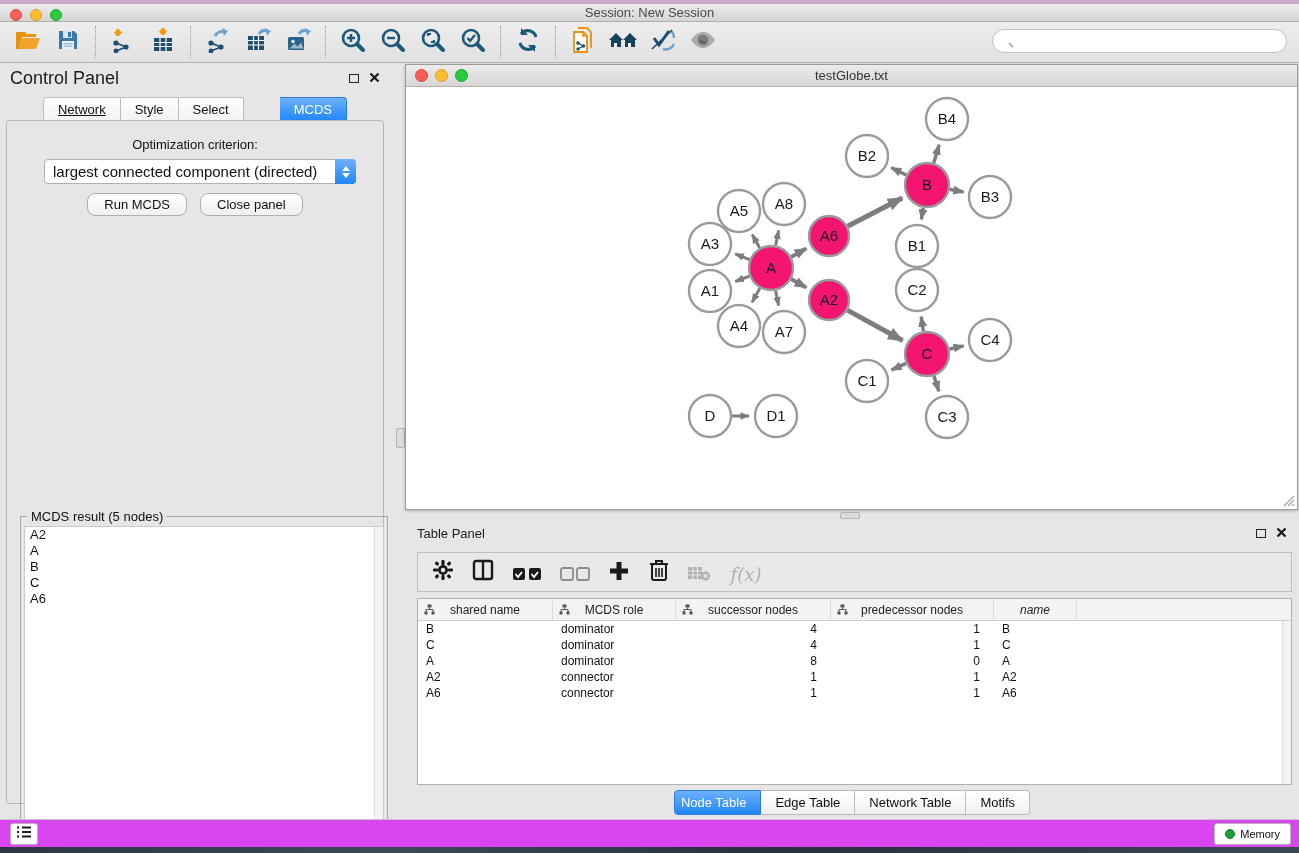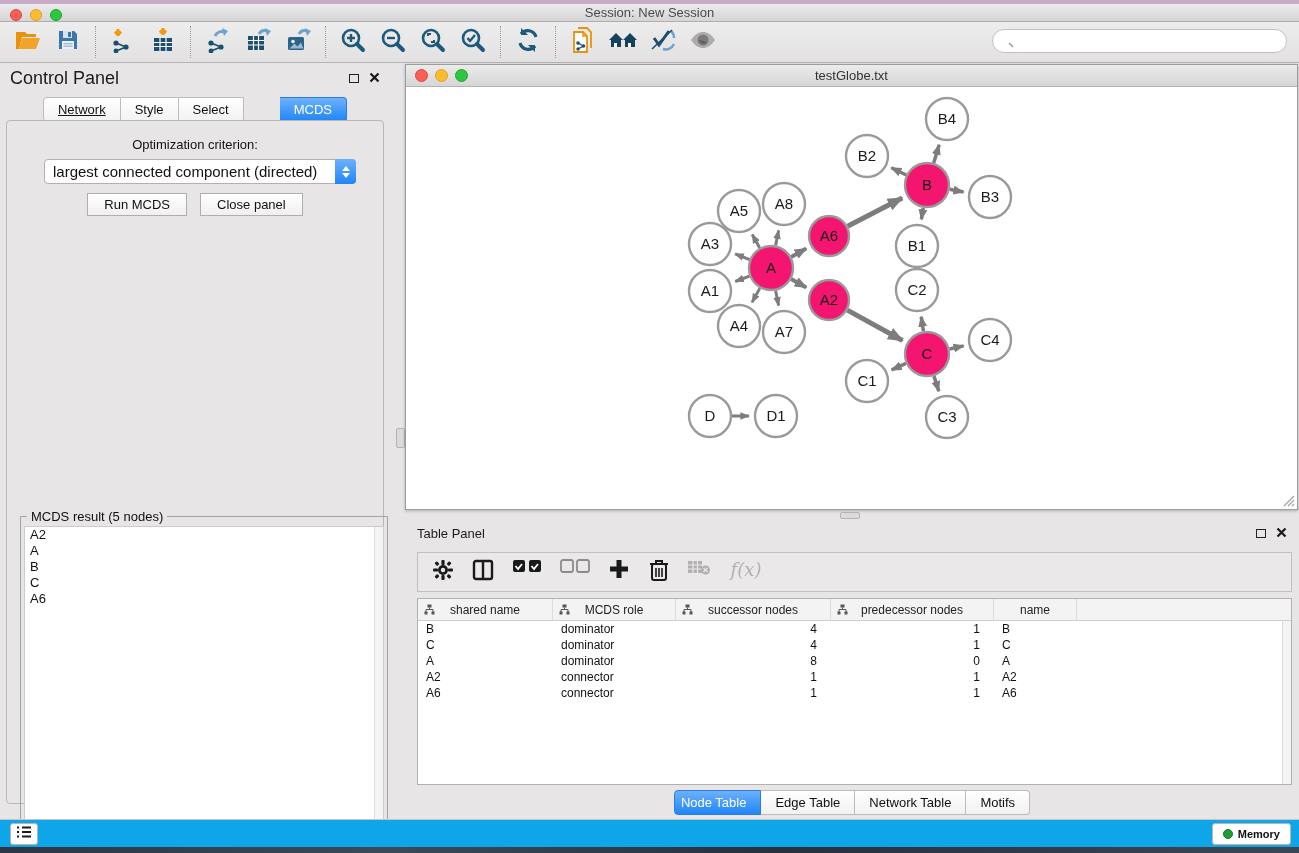--- a/index.html
+++ b/index.html
@@ -52,21 +52,21 @@
   .dropdown { position:absolute; left:37px; top:38px; width:312px; height:25px; background:#fff;
     border:1px solid #b2b0b1; border-radius:4px; display:flex; align-items:center; }
   .dropdown .dd-text { flex:1; font-size:15px; padding-left:8px; color:#111; white-space:nowrap; overflow:hidden; }
   .dd-stepper { width:21px; height:25px; margin:-1px -1px -1px 0; border-radius:0 4px 4px 0;
     background:linear-gradient(#6db1fc,#2085f8); display:flex; flex-direction:column;
     align-items:center; justify-content:center; gap:2px; }
   .tri-up { width:0; height:0; border-left:4px solid transparent; border-right:4px solid transparent; border-bottom:5px solid #fff; }
   .tri-dn { width:0; height:0; border-left:4px solid transparent; border-right:4px solid transparent; border-top:5px solid #fff; }
   .btn-row { position:absolute; left:0; top:72px; width:100%; display:flex; justify-content:center; gap:13px; }
   .mac-btn { font-size:13px; color:#111; background:linear-gradient(#ffffff,#f0f0f0);
-    border:1px solid #b0aeaf; border-radius:0; padding:3px 16px; font-family:"Liberation Sans",sans-serif; }
+    border:1px solid #b0aeaf; border-radius:8px; padding:3px 16px; font-family:"Liberation Sans",sans-serif; }
 
   .result-group { position:absolute; left:13px; top:395px; width:368px; height:338px;
     border:1px solid #a5a3a4; }
   .result-title { position:absolute; left:6px; top:-8px; background:#e7e5e6; padding:0 4px;
     font-size:13px; color:#111; }
   .result-list { position:absolute; left:3px; top:9px; right:3px; bottom:3px; background:#fff;
     border:1px solid #cccccc; overflow:hidden; }
   .result-scroll { position:absolute; right:0; top:0; width:9px; height:100%;
     background:#f4f4f4; border-left:1px solid #ddd; }
   .mcds-item { font-size:13px; color:#111; padding:0 5px; line-height:16px; }
@@ -87,21 +87,21 @@
     background:#dcdadb; border:1px solid #b5b3b4; border-radius:2px; }
   .h-handle { position:absolute; left:840px; top:512px; width:20px; height:7px;
     background:#dcdadb; border:1px solid #b5b3b4; border-radius:2px; }
 
   
   .table-panel { position:absolute; left:405px; top:520px; width:894px; height:296px; }
   .tp-header { height:26px; display:flex; align-items:center; padding:0 12px; }
   .tp-title { font-size:13px; color:#1c1c1c; }
   .tp-toolbar { position:absolute; left:12px; top:32px; width:875px; height:40px;
     background:#eae8e9; border:1px solid #c1bfc0; display:flex; align-items:center; gap:14px; padding:0 12px; }
-  .tp-tool { display:flex; align-items:flex-start; justify-content:center; width:26px; height:26px; }
+  .tp-tool { display:flex; align-items:flex-end; justify-content:center; width:26px; height:26px; }
   .fx-label { font-family:"DejaVu Serif", serif; font-style:italic; font-size:18px; color:#b1afb0; }
   .tbl { position:absolute; left:12px; top:78px; width:875px; height:187px;
     background:#fff; border:1px solid #b2b0b1; overflow:hidden; }
   .tbl-header { display:flex; height:22px; background:#f4f3f3; border-bottom:1px solid #cfcdce; }
   .th { display:flex; align-items:center; justify-content:center; gap:5px;
     border-right:1px solid #dddbdc; font-size:12px; color:#222; position:relative; }
   .th .th-icon { position:absolute; left:6px; top:5px; }
   .tr { display:flex; height:16px; align-items:center; }
   .td { font-size:12px; color:#111; overflow:hidden; white-space:nowrap; }
   .td.left { padding-left:8px; text-align:left; }
@@ -110,21 +110,21 @@
     background:#f4f4f4; border-left:1px solid #ddd; }
   .tbl-tabs { position:absolute; left:0; top:270px; width:100%; display:flex; justify-content:center; }
   .tbl-tab { font-size:13px; padding:4px 14px; background:linear-gradient(#ffffff,#f1f1f1);
     border:1px solid #bcbcbc; border-left-width:0; color:#111; }
   .tbl-tab:first-child { border-left-width:1px; border-radius:4px 0 0 4px;padding-left:6px; }
   .tbl-tab:last-child { border-radius:0 4px 4px 0; }
   .tbl-tab.active { background:linear-gradient(#6db1fc,#2085f8); color:#fff; border-color:#2b7de0; }
 
   
   .status-bar { position:absolute; left:0; top:819px; width:1299px; height:28px;
-    background:#0ea5e9; border-top:1px solid #c5c3c4;font-weight:bold; }
+    background:#d946ef; border-top:1px solid #c5c3c4; }
   .list-btn { position:absolute; left:10px; top:3px; width:28px; height:22px; background:#fff;
     border:1px solid #b7b5b6; border-radius:3px; display:flex; align-items:center; justify-content:center; }
   .memory-btn { position:absolute; right:8px; top:3px; height:22px; background:#fff;
     border:1px solid #b7b5b6; border-radius:3px; display:flex; align-items:center; gap:5px;
     padding:0 10px; }
   .memory-dot { width:10px; height:10px; border-radius:50%; background:#1e9e33; border:1px solid #157a26; }
   .memory-btn span { font-size:11px; color:#111; }
 
   svg text { font-family:"Liberation Sans", sans-serif; }
 </style>
@@ -571,21 +571,21 @@
           </div>
           <div class="th" style="width: 163px;">
             <svg class="th-icon" width="11" height="11" viewBox="0 0 11 11">
               <rect x="3.5" y="0.5" width="4" height="3" fill="#555"></rect>
               <path d="M5.5 3.5v2M2 8V5.5h7V8" stroke="#555" fill="none"></path>
               <rect x="0.5" y="7.5" width="3" height="3" fill="#555"></rect>
               <rect x="7.5" y="7.5" width="3" height="3" fill="#555"></rect>
             </svg>
             <span>predecessor nodes</span>
           </div>
-          <div class="th" style="width: 83px;">
+          <div class="th" style="width: 83px; font-style: italic;">
             <span>name</span>
           </div>
         </div>
       <div id="tbl-body">
           <div class="tr">
             <div class="td left" style="width: 135px;">B</div>
             <div class="td left" style="width: 123px;">dominator</div>
             <div class="td right" style="width: 155px;">4</div>
             <div class="td right" style="width: 163px;">1</div>
             <div class="td left" style="width: 83px;">B</div>

